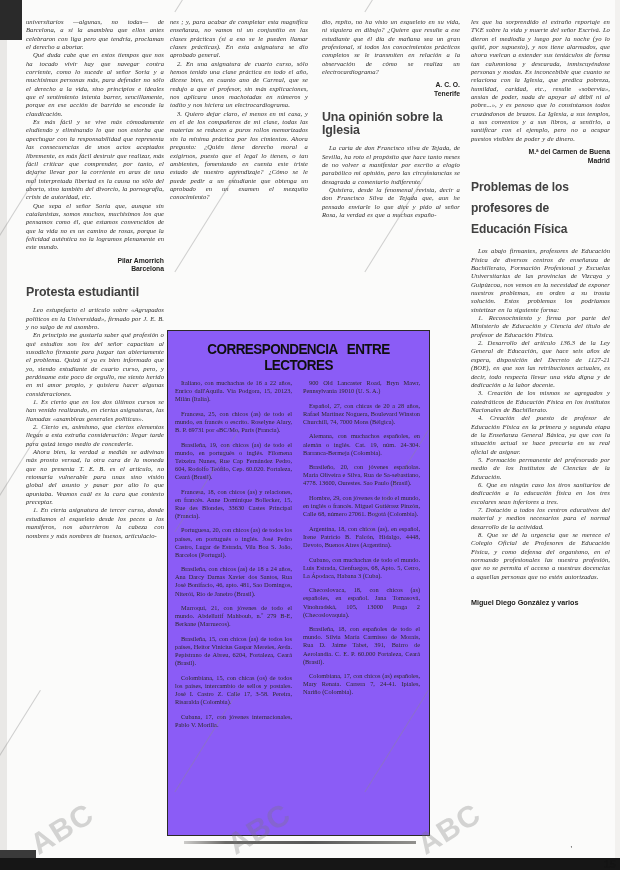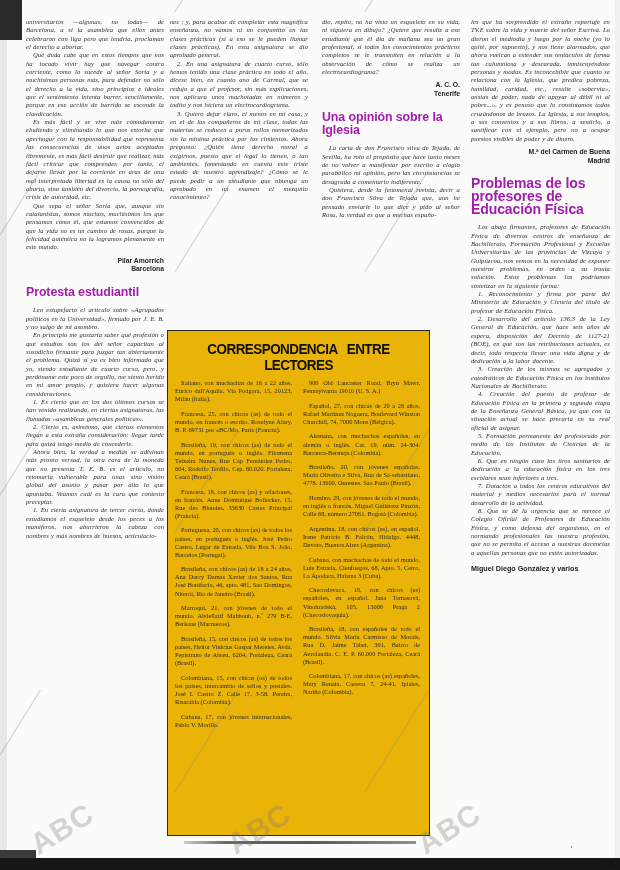--- a/index.html
+++ b/index.html
@@ -102,31 +102,31 @@
     display: block;
     font-weight: bold;
   }
 
   h2.head {
     margin: 12px 0 7px 0;
     font-family: "Liberation Sans", sans-serif;
     font-size: 12.4px;
     line-height: 13.4px;
     font-weight: bold;
-    color: #a21caf;
+    color: #404040;
     letter-spacing: -0.1px;
     font-style: normal;
   }
   h2.head.small {
-    font-size: 14px;
-    line-height: 13px;
+    font-size: 12px;
+    line-height: 21px;
   }
 
   .byline-final {
-    margin: 7px 0 0 0;
+    margin: 17px 0 0 0;
     font-size: 7.2px;
     font-weight: bold;
     font-family: "Liberation Sans", sans-serif;
     color: #1b1a18;
     font-style: normal;
     text-align: left;
   }
 
   .pagenum {
     position: absolute;
@@ -146,21 +146,21 @@
   }
 
   
   #corrbox {
     position: absolute;
     left: 167px;
     top: 330px;
     width: 263px;
     height: 506px;
     border: 1.1px solid #2b2a28;
-    background: #eab308;
+    background: #8b5cf6;
     box-sizing: border-box;
     padding: 9px 7px 6px 7px;
   }
   #corrbox .corr-title {
     font-family: "Liberation Sans", sans-serif;
     font-weight: bold;
     font-size: 14.5px;
     letter-spacing: -0.6px;
     text-align: center;
     color: #0f0f0f;

